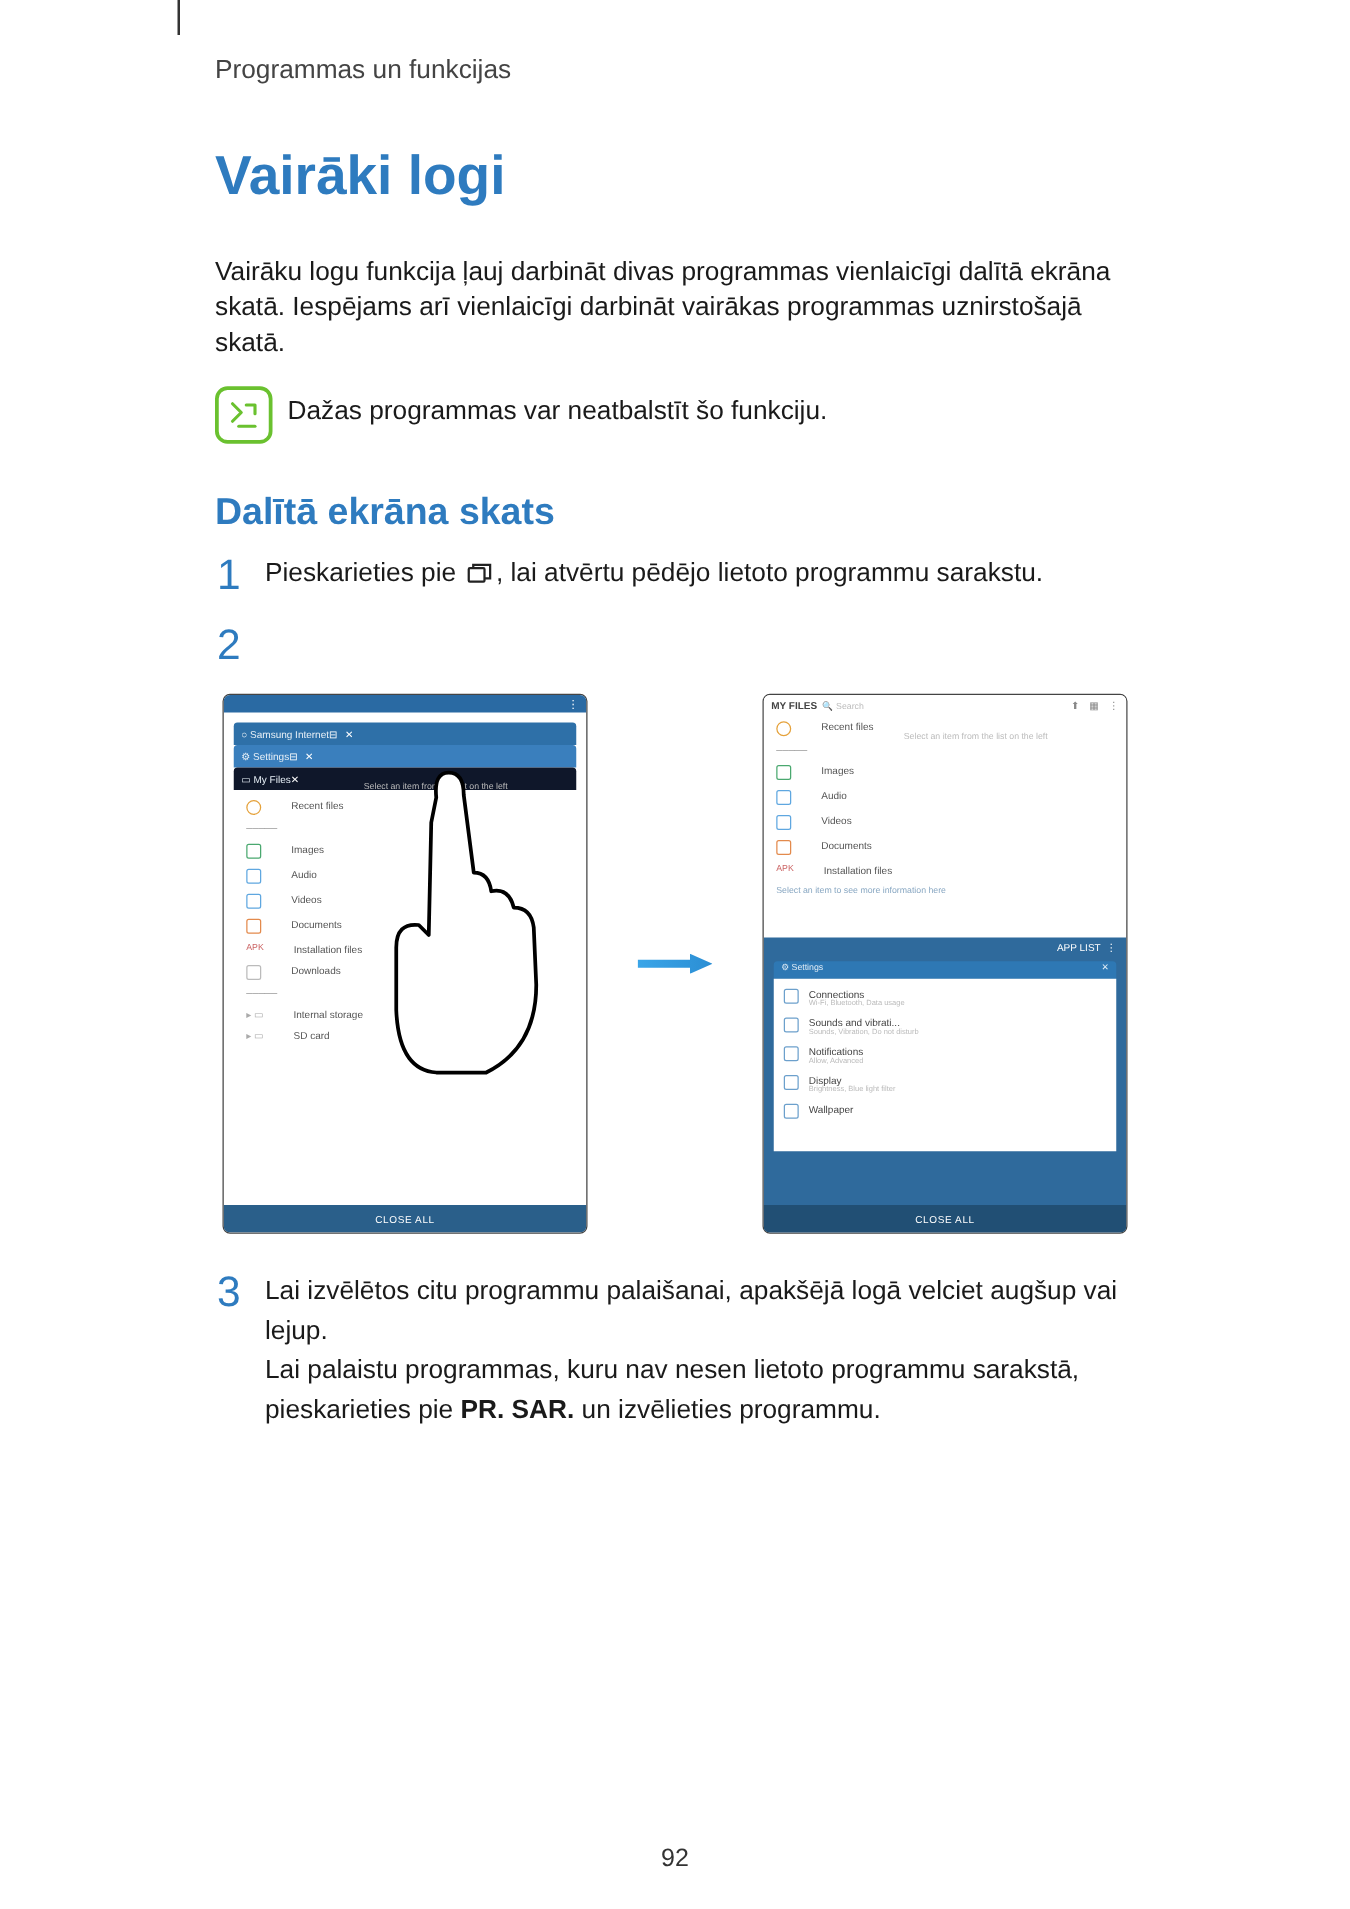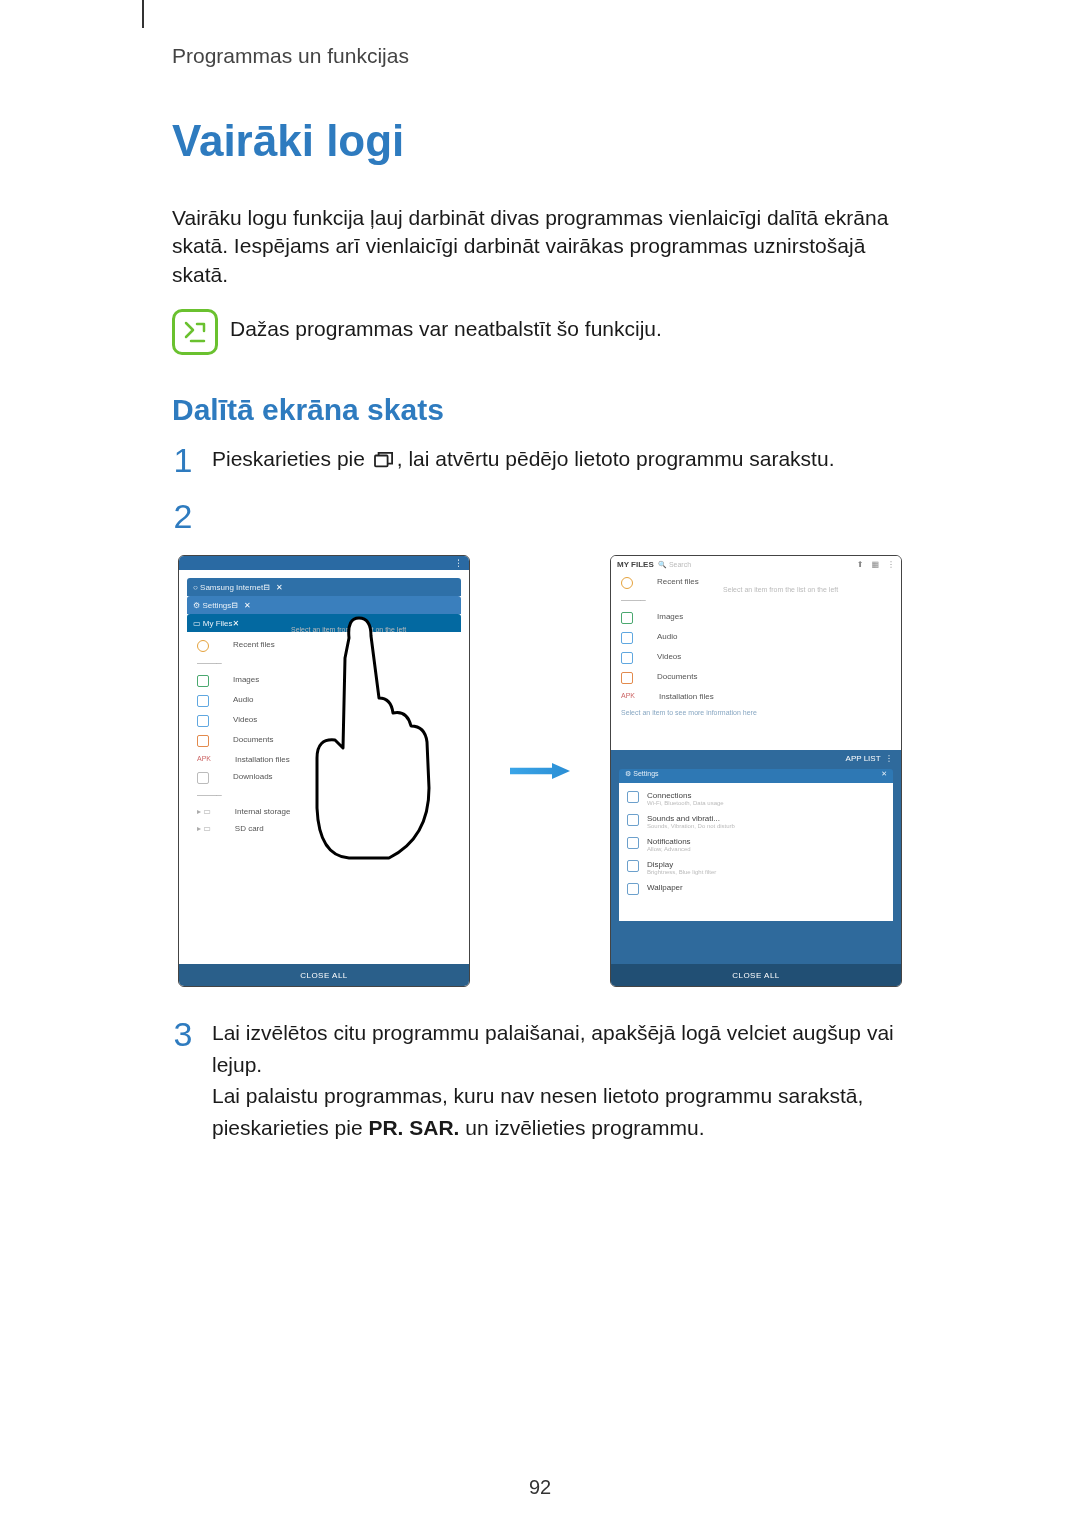--- a/index.html
+++ b/index.html
@@ -143,21 +143,21 @@
     height: 14px;
     border-radius: 3px 3px 0 0;
     margin-bottom: 0;
     padding: 2px 6px;
     display: flex;
     align-items: center;
     justify-content: flex-start;
     position: relative;
   }
   .stacked-card.second { background: #3a7fbd; }
-  .stacked-card.third  { background: #0369a1; }
+  .stacked-card.third  { background: #0f172a; }
   .card-icons {
     display: flex;
     gap: 6px;
     font-size: 8px;
     color: #fff;
   }
   .file-panel {
     background: #fff;
     border: 0;
     height: 230px;

